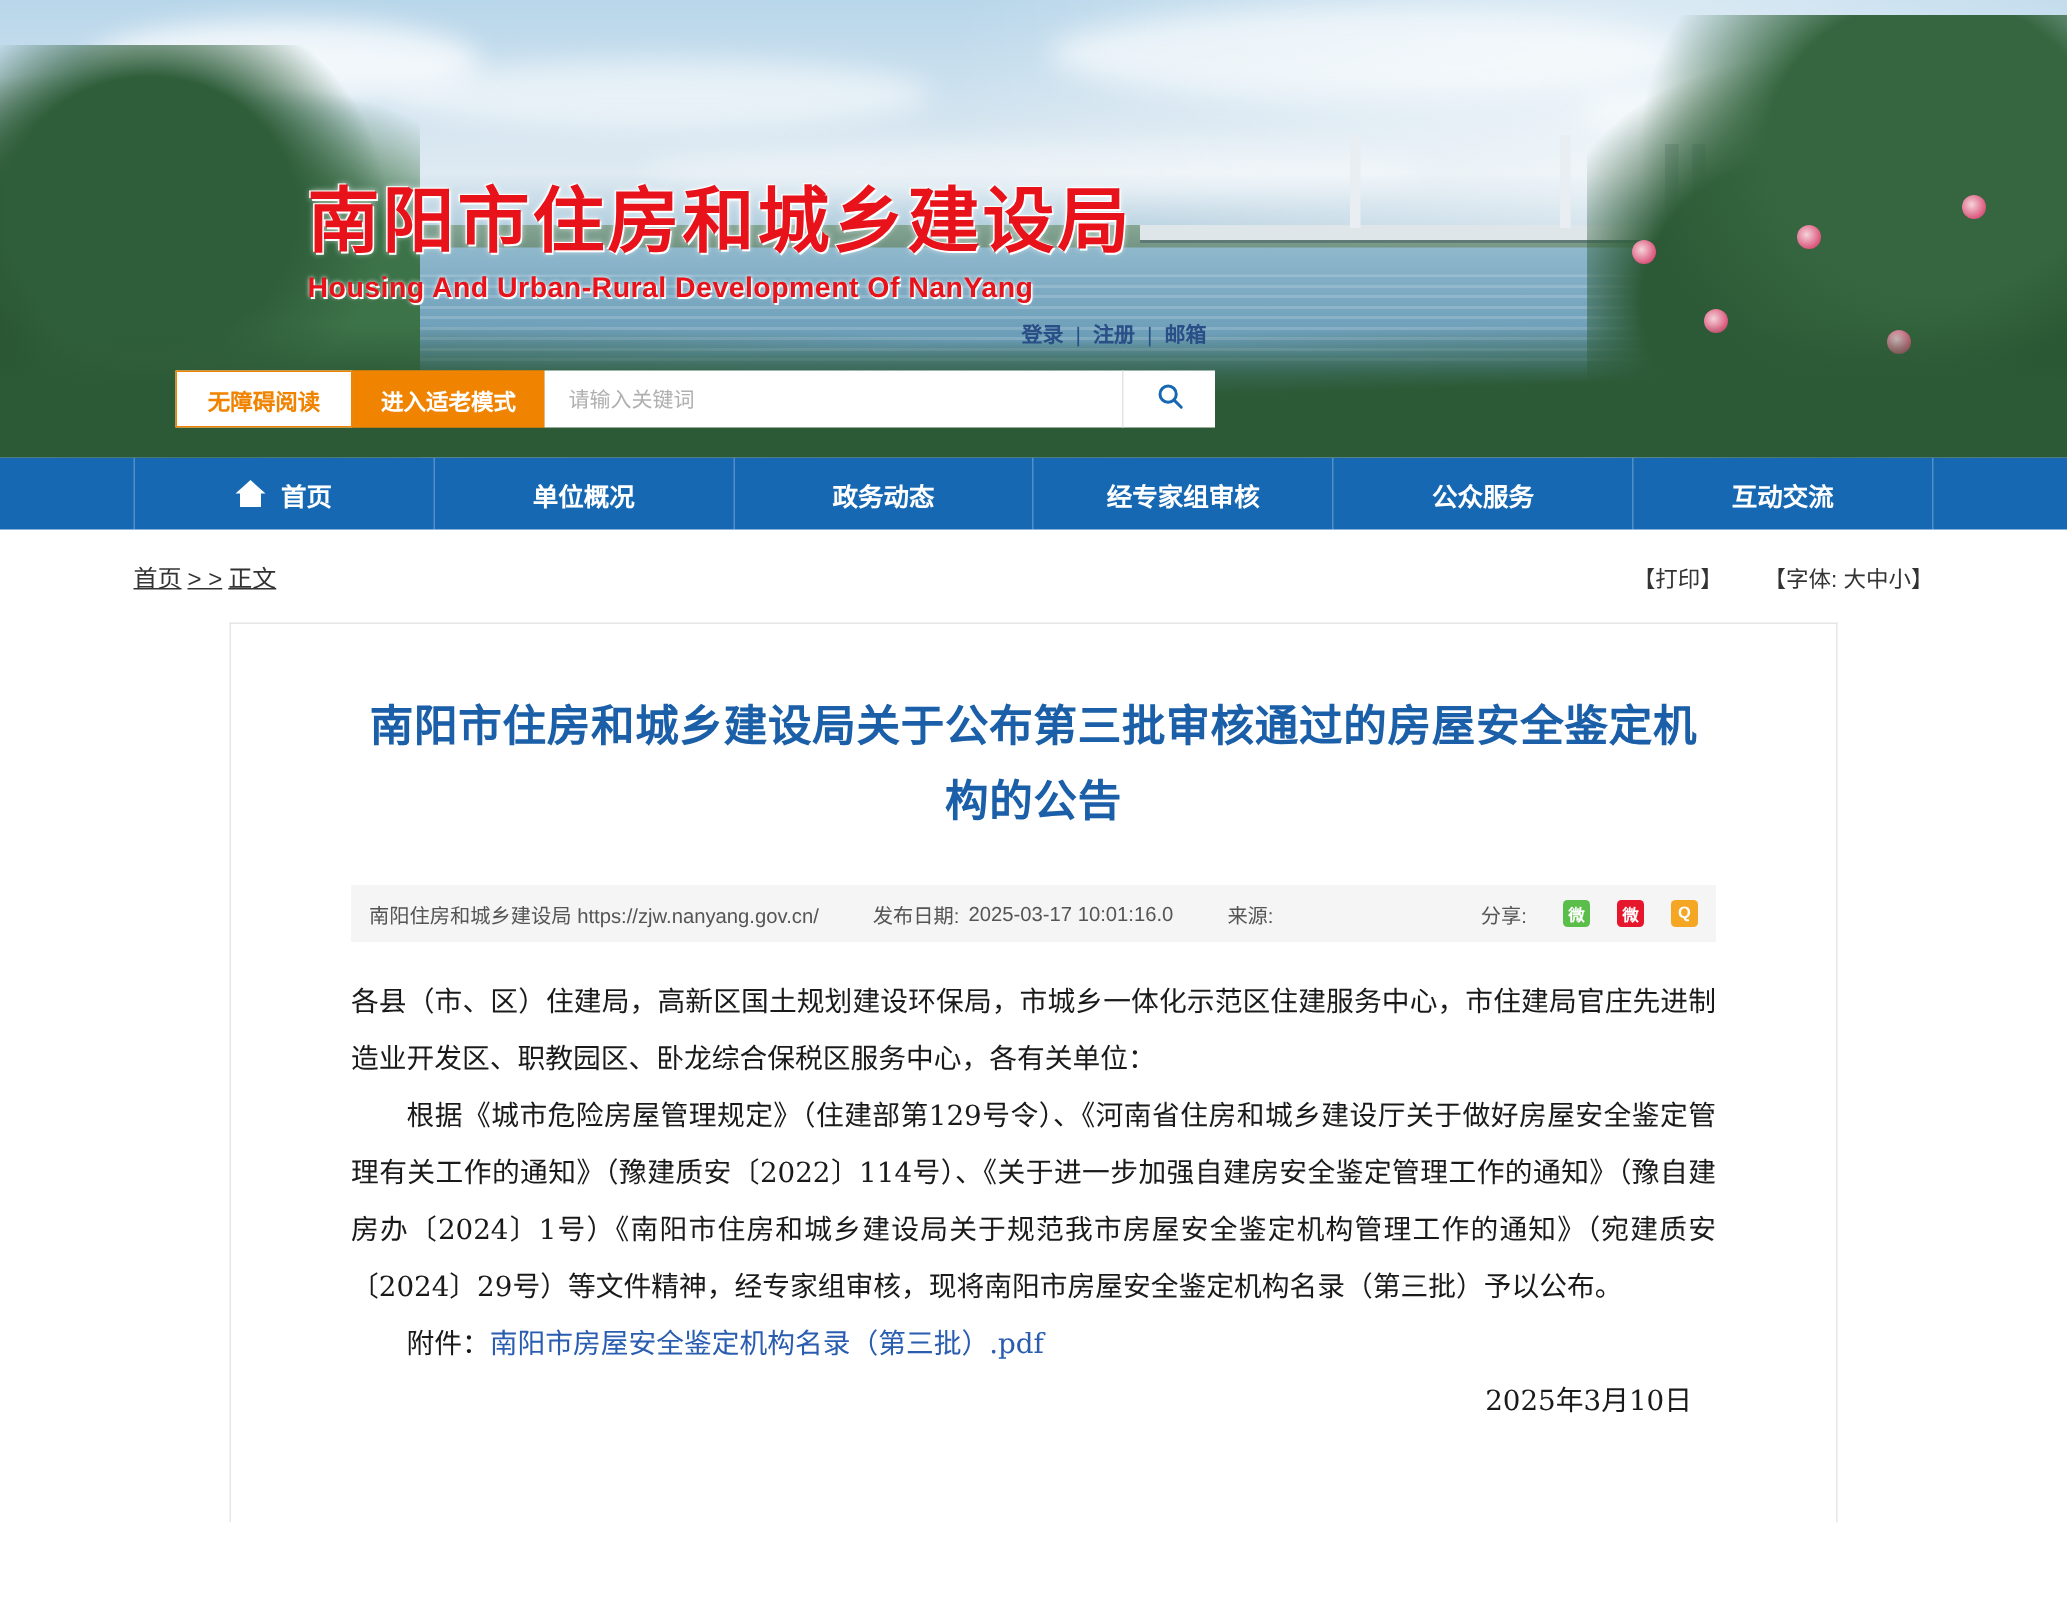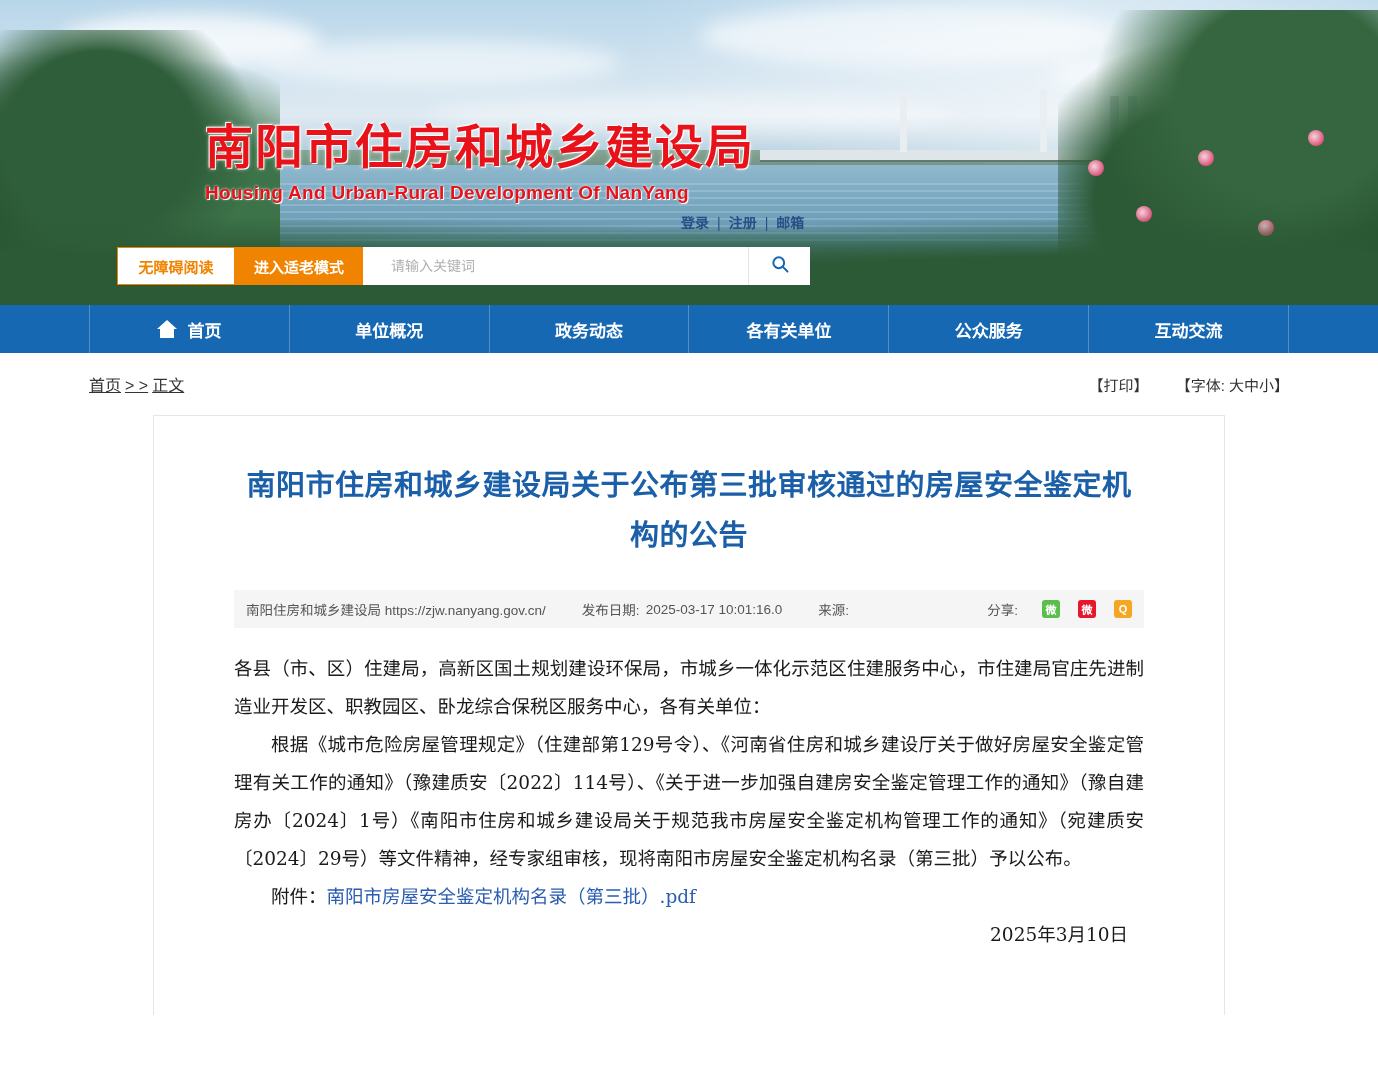--- a/index.html
+++ b/index.html
@@ -109,21 +109,21 @@
     width: 118px; height: 38px; background: #fff; border: 1px solid #f08300;
     color: #f08300; font-size: 15px; font-weight: 700; display: flex; align-items: center; justify-content: center;
     cursor: pointer;
   }
   .btn-elder {
     width: 128px; height: 38px; background: #f08300; border: 1px solid #f08300;
     color: #ffffff; font-size: 15px; font-weight: 700; display: flex; align-items: center; justify-content: center;
     cursor: pointer;
   }
   .search-input {
-    width: 385px; height: 38px; border: none; outline: none; padding: 0 28px;
+    width: 385px; height: 38px; border: none; outline: none; padding: 0 16px;
     font-size: 14px; color: #333; background: #fff;
   }
   .search-input::placeholder { color: #b0b0b0; }
   .search-btn {
     width: 62px; height: 38px; background: #fff; border: none; border-left: 1px solid #e4e4e4;
     display: flex; align-items: center; justify-content: center; cursor: pointer;
   }
   .search-btn svg { width: 20px; height: 20px; }
 
   
@@ -254,21 +254,21 @@
         <span class="home-icon"></span>
         <span>首页</span>
       </div>
       <div class="nav-item">
         <span>单位概况</span>
       </div>
       <div class="nav-item">
         <span>政务动态</span>
       </div>
       <div class="nav-item">
-        <span>各有关单位</span>
+        <span>经专家组审核</span>
       </div>
       <div class="nav-item">
         <span>公众服务</span>
       </div>
       <div class="nav-item">
         <span>互动交流</span>
       </div>
     </div>
   </div>
 

